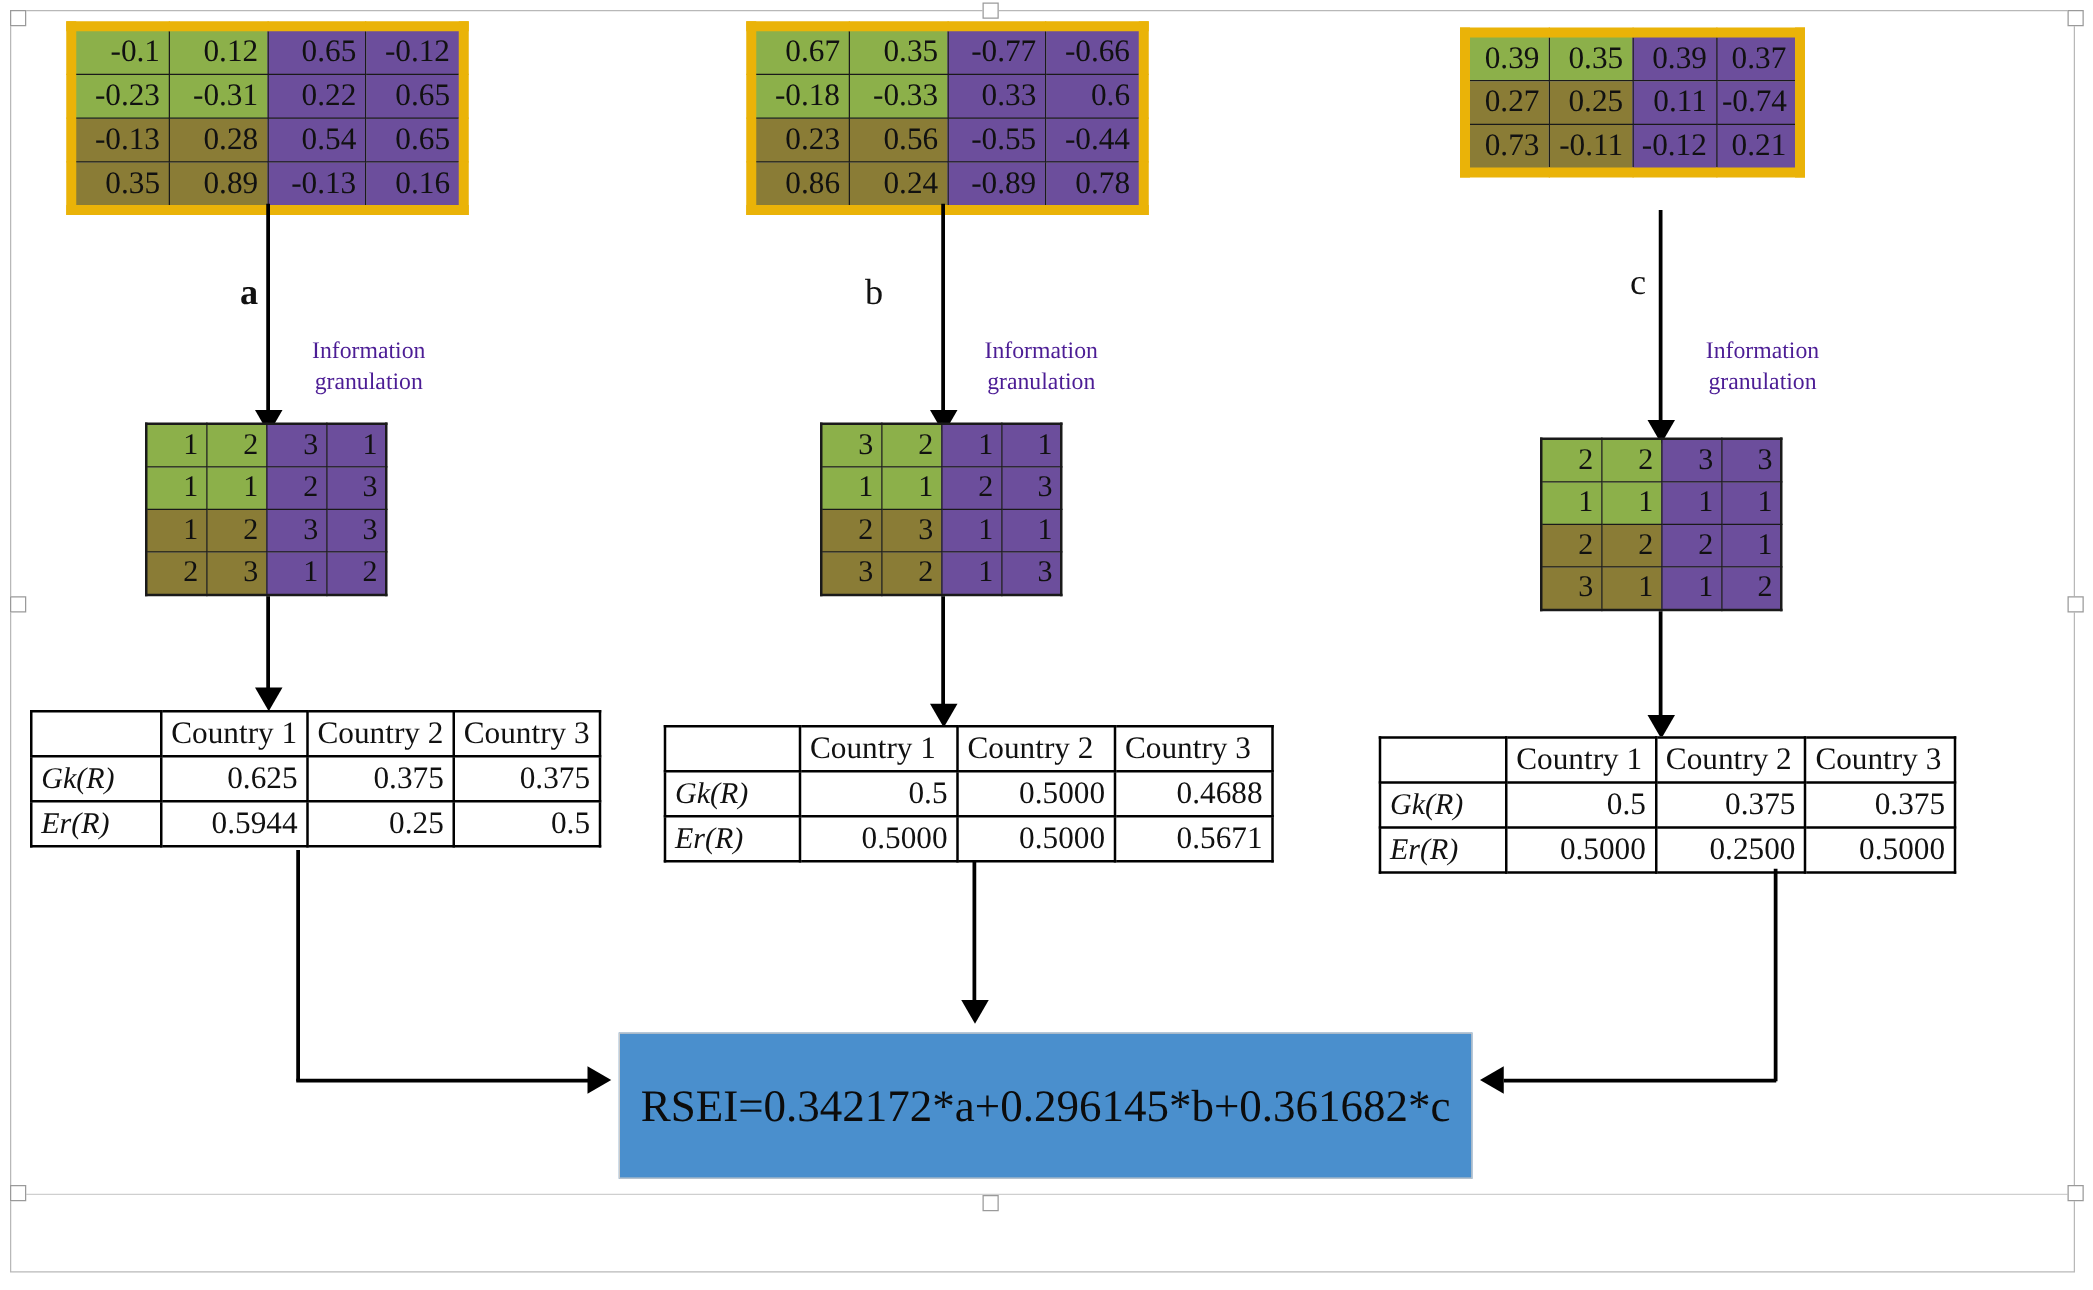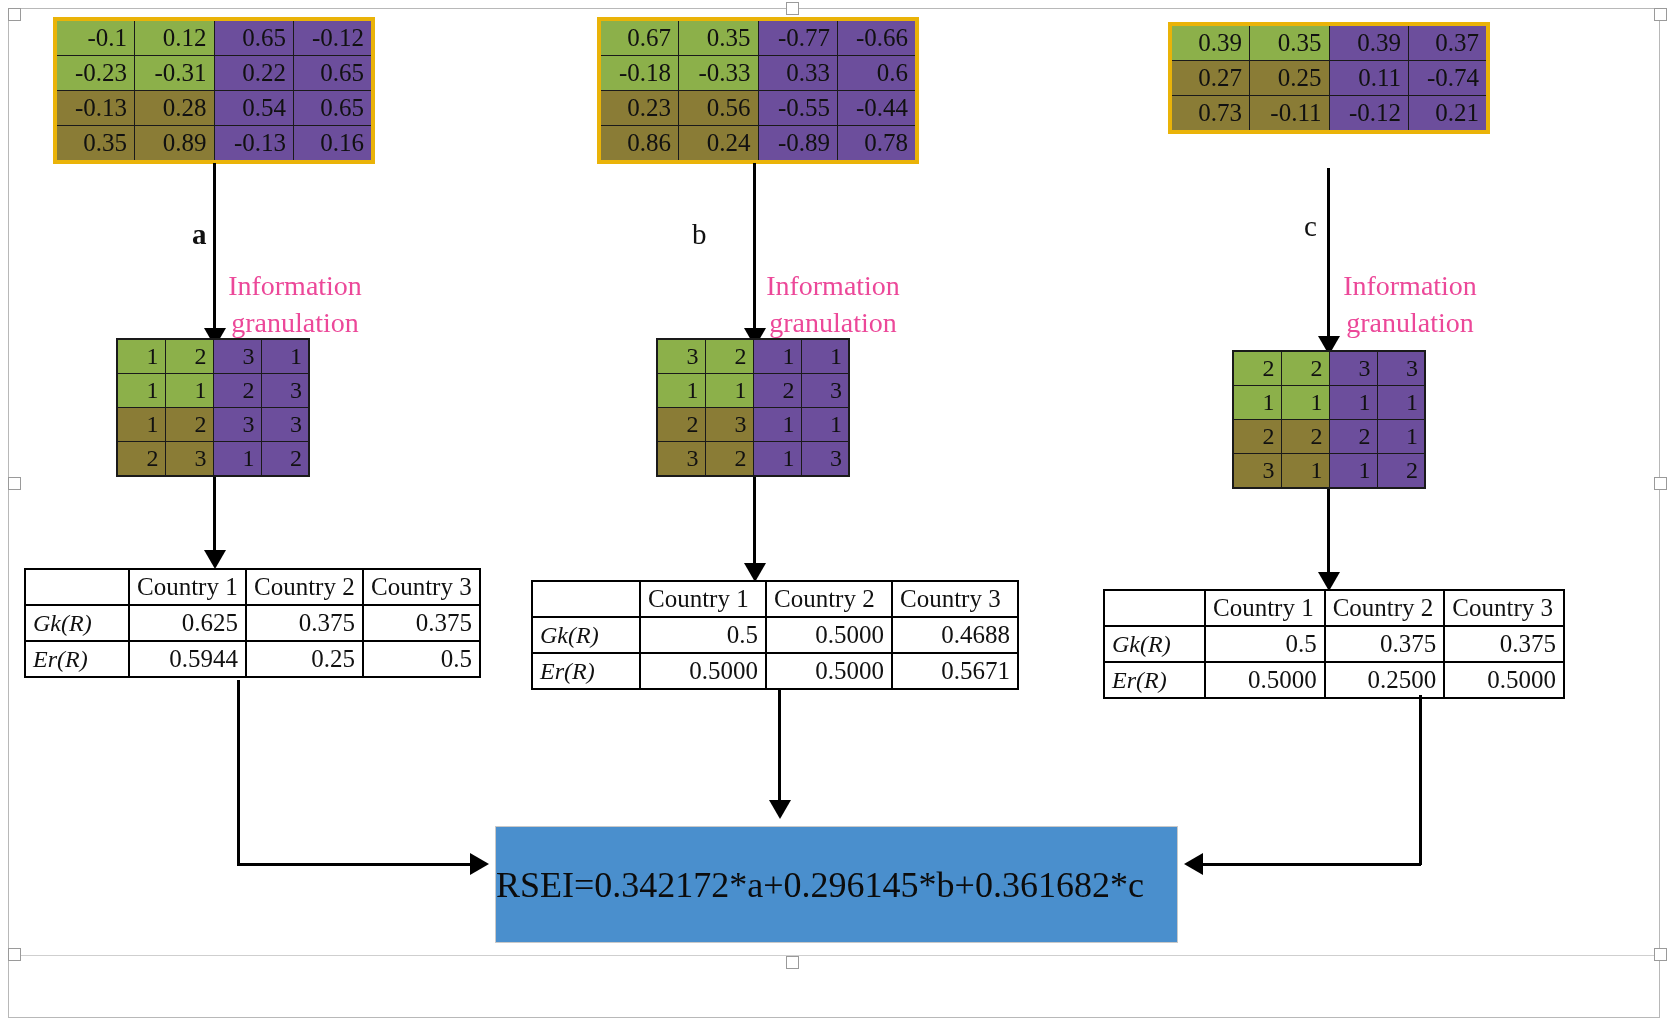--- a/index.html
+++ b/index.html
@@ -29,21 +29,21 @@
     background:#ffffff;
     border:1px solid #9a9a9a;
     box-sizing:border-box;
     z-index:40;
   }
 
   
   .matrix{
     position:absolute;
     border-collapse:collapse;
-    border:4px solid #eab308;
+    border:8px solid #eab308;
     table-layout:fixed;
   }
   .matrix td{
     border:1.5px solid #1a1a1a;
     text-align:right;
     padding:1px 7px 2px 4px;
     font-size:25px;
     line-height:1.02;
     color:#111;
     height:31px;
@@ -107,24 +107,24 @@
   
   .branch-label{
     position:absolute;
     font-size:29px;
     color:#111;
     font-family:"Liberation Serif", serif;
   }
   .branch-label.bold{font-weight:bold;}
   .ig-label{
     position:absolute;
-    font-size:28px;
+    font-size:19px;
     line-height:1.32;
     text-align:center;
-    color:#ec4899;
+    color:#4c1d95;
     width:220px;
     font-family:"Liberation Serif", serif;
   }
 
   
   .rtable{
     position:absolute;
     border-collapse:collapse;
     table-layout:fixed;
     background:#fff;
@@ -149,20 +149,21 @@
     text-align:right;
   }
 
   
   #rsei-box{
     position:absolute;
     background:#4A8FCD;
     border:1px solid #c9c9c9;
     display:flex;
     align-items:center;
+    justify-content:center;
     box-sizing:border-box;
   }
   #rsei-text{
     font-size:36px;
     color:#0c0c0c;
     font-family:"Liberation Serif", serif;
     white-space:nowrap;
   }
 </style>
 </head>
@@ -365,21 +366,21 @@
       <td class="val">0.5000</td>
       <td class="val">0.5000</td>
       <td class="val">0.5671</td>
     </tr>
   </tbody>
 </table>
 
 <div class="arrow-line" style="left:778px;top:688px;height:120px;"></div>
 <div class="arrow-head-down" style="left:769px;top:800px;"></div>
 
-<table class="matrix" style="left:1168px;top:22px;width:322px;">
+<table class="matrix" style="left:1168px;top:22px;width:276px;">
   <tbody>
     <tr>
       <td class="c-green">0.39</td>
       <td class="c-green">0.35</td>
       <td class="c-purple">0.39</td>
       <td class="c-purple">0.37</td>
     </tr>
     <tr>
       <td class="c-olive">0.27</td>
       <td class="c-olive">0.25</td>

